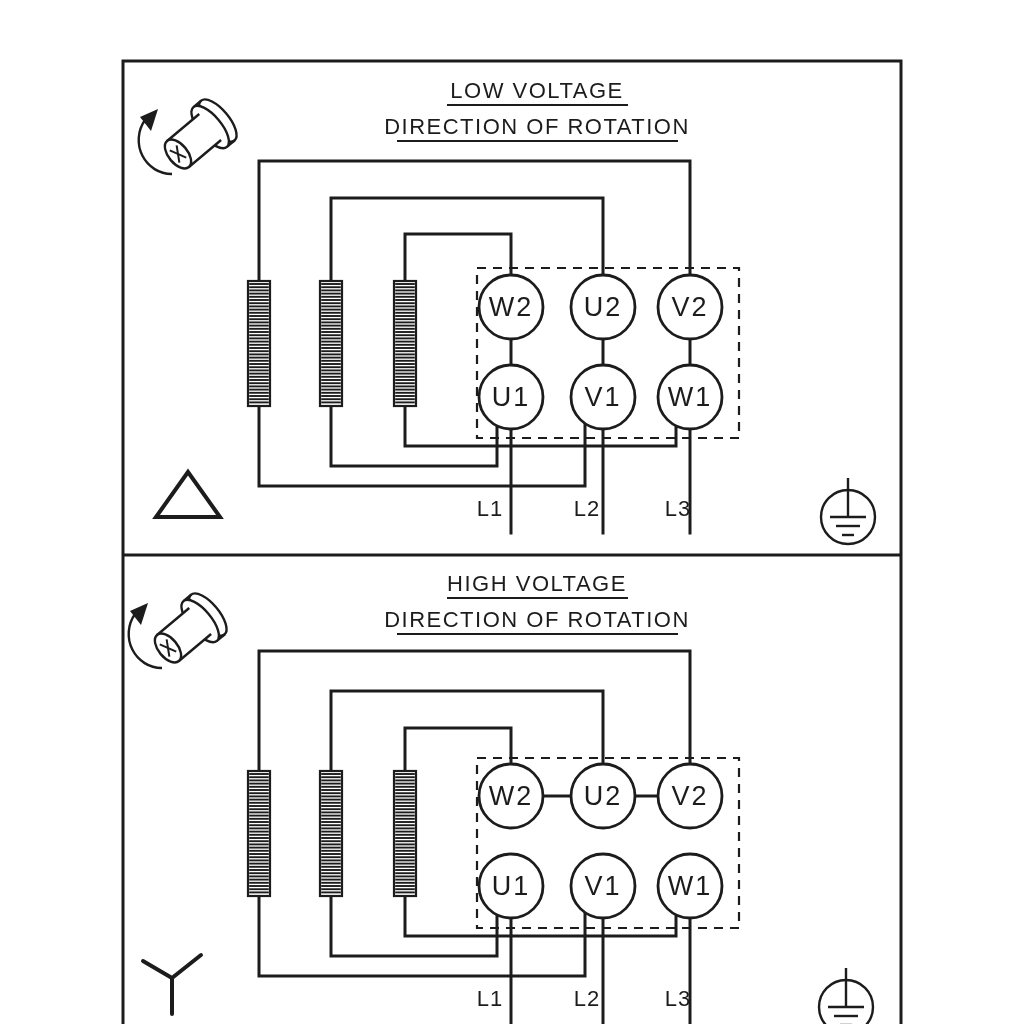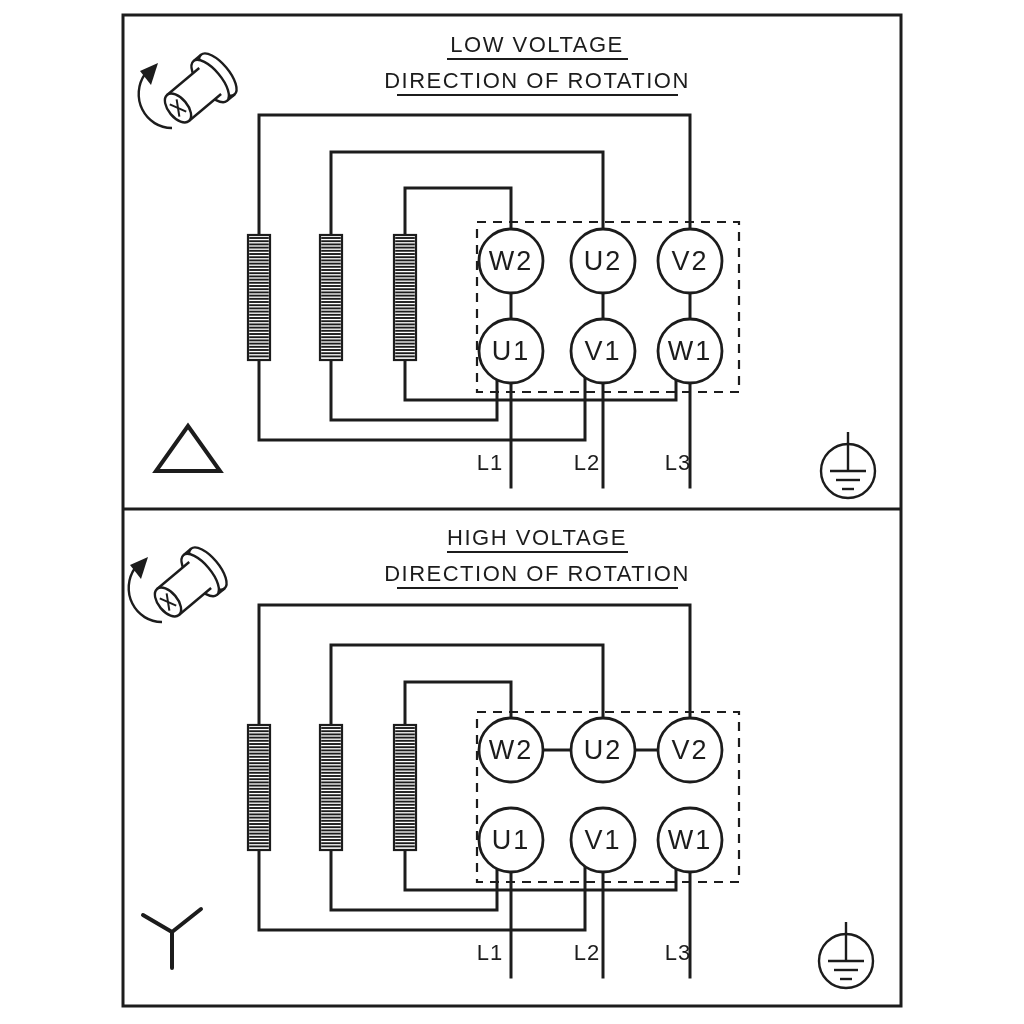--- a/index.html
+++ b/index.html
@@ -4,21 +4,21 @@
 <style>
   html, body {
     margin: 0;
     padding: 0;
     background: #ffffff;
     width: 1024px;
     height: 1024px;
     overflow: hidden;
     font-family: "Liberation Sans", sans-serif;
   }
-  #stage { width: 1024px; height: 728px; position: relative; background: #ffffff; }
+  #stage { width: 1024px; height: 728px; position: relative; background: #ffffff; margin-top: 46px; }
   svg { display: block; }
 
   .wire   { stroke: #1c1c1c; stroke-width: 3; fill: none; stroke-linecap: square; }
   .wire2  { stroke: #1c1c1c; stroke-width: 2.4; fill: none; }
   .thin   { stroke-width: 2; }
   .shape  { fill: #ffffff; stroke: #1c1c1c; stroke-width: 2.4; }
   .circleT{ fill: #ffffff; stroke: #1c1c1c; stroke-width: 2.8; }
   .dashedbox { fill: none; stroke: #1c1c1c; stroke-width: 2.2; stroke-dasharray: 9 7; }
   .border { fill: none; stroke: #1c1c1c; stroke-width: 3; }
   .sym    { fill: none; stroke: #1c1c1c; stroke-width: 4; stroke-linecap: round; stroke-linejoin: miter; }

